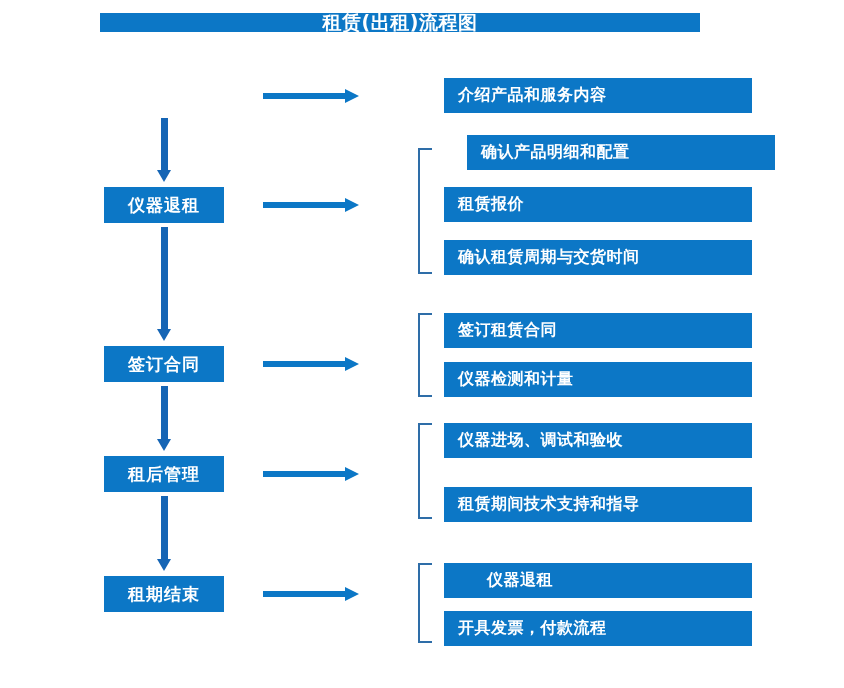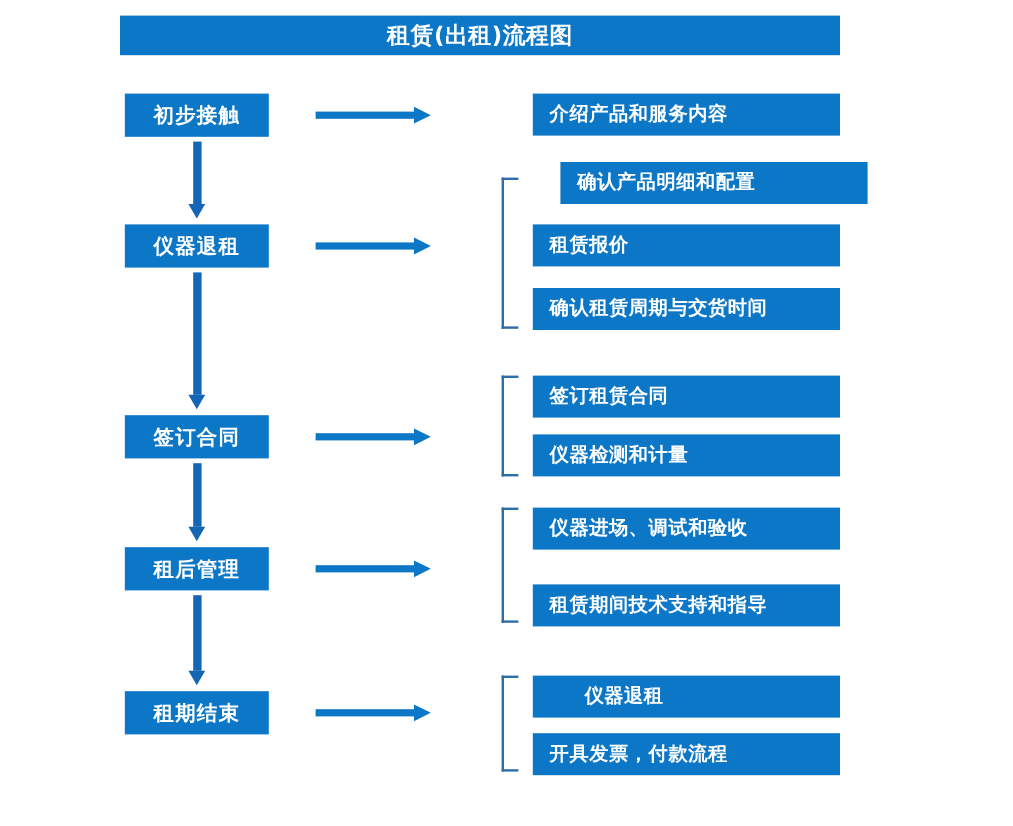--- a/index.html
+++ b/index.html
@@ -16,21 +16,21 @@
     width: 844px;
     height: 688px;
     background: #ffffff;
     overflow: hidden;
   }
   .title-bar {
     position: absolute;
     left: 100px;
     top: 13px;
     width: 600px;
-    height: 33px;
+    height: 19px;
     background: #0C77C6;
     color: #ffffff;
     font-size: 19px;
     font-weight: bold;
     display: flex;
     align-items: center;
     justify-content: center;
     letter-spacing: 0.5px;
   }
   .stage-box {
@@ -43,21 +43,21 @@
     font-size: 17px;
     font-weight: bold;
     display: flex;
     align-items: center;
     justify-content: center;
     letter-spacing: 1px;
   }
   .detail-box {
     position: absolute;
     left: 444px;
-    width: 256px;
+    width: 308px;
     height: 35px;
     background: #0C77C6;
     color: #ffffff;
     font-size: 16px;
     font-weight: bold;
     display: flex;
     align-items: center;
     padding-left: 14px;
     box-sizing: border-box;
     letter-spacing: 0.5px;
@@ -120,21 +120,20 @@
     box-sizing: border-box;
   }
 </style>
 </head>
 <body>
 
 <div id="canvas">
 
   <div class="title-bar">租赁(出租)流程图</div>
 
-  <div class="stage-box" style="top:78px;">初步接触</div>
 
   <div class="stage-box" style="top:187px;">仪器退租</div>
 
   <div class="stage-box" style="top:346px;">签订合同</div>
 
   <div class="stage-box" style="top:456px;">租后管理</div>
 
   <div class="stage-box" style="top:576px;">租期结束</div>
 
   <div class="v-arrow" style="top:118px; height:64px;">

